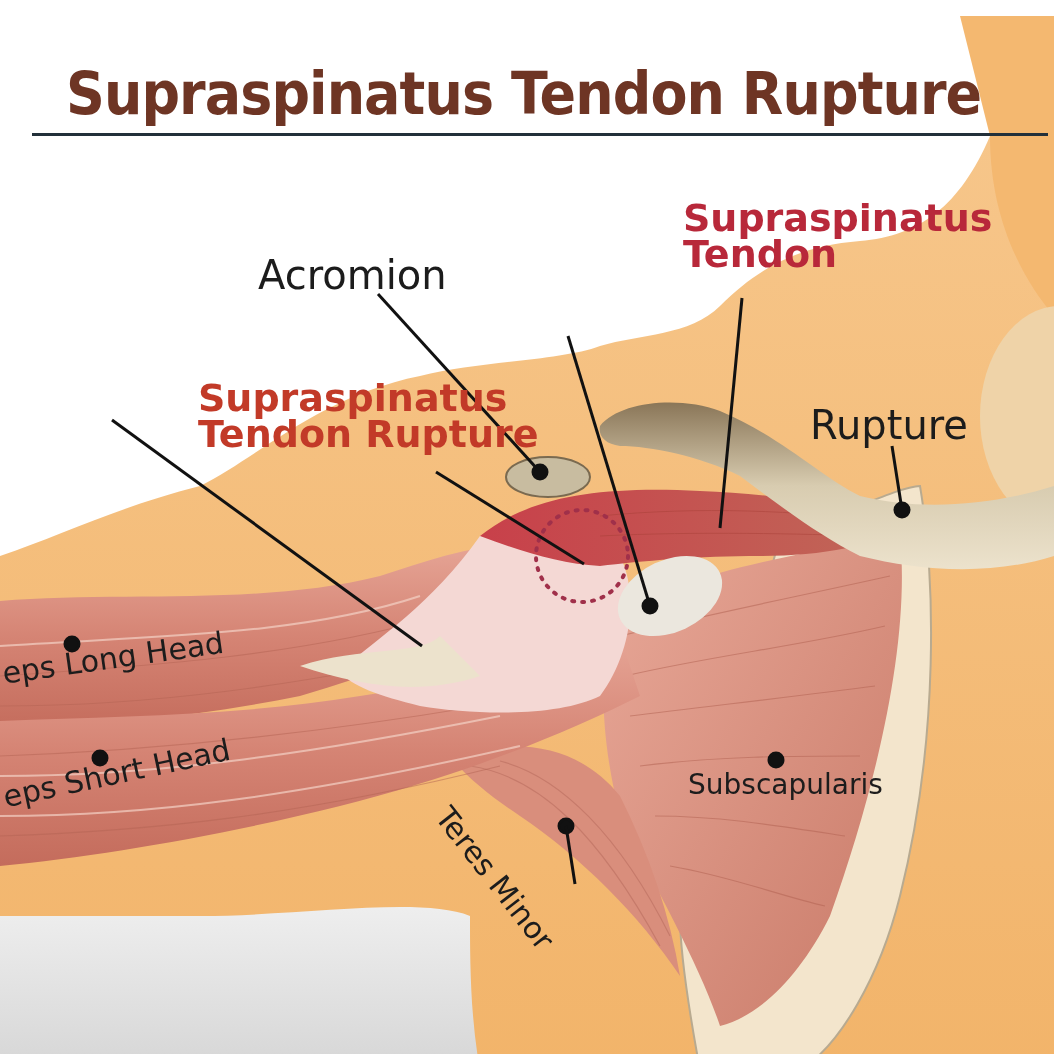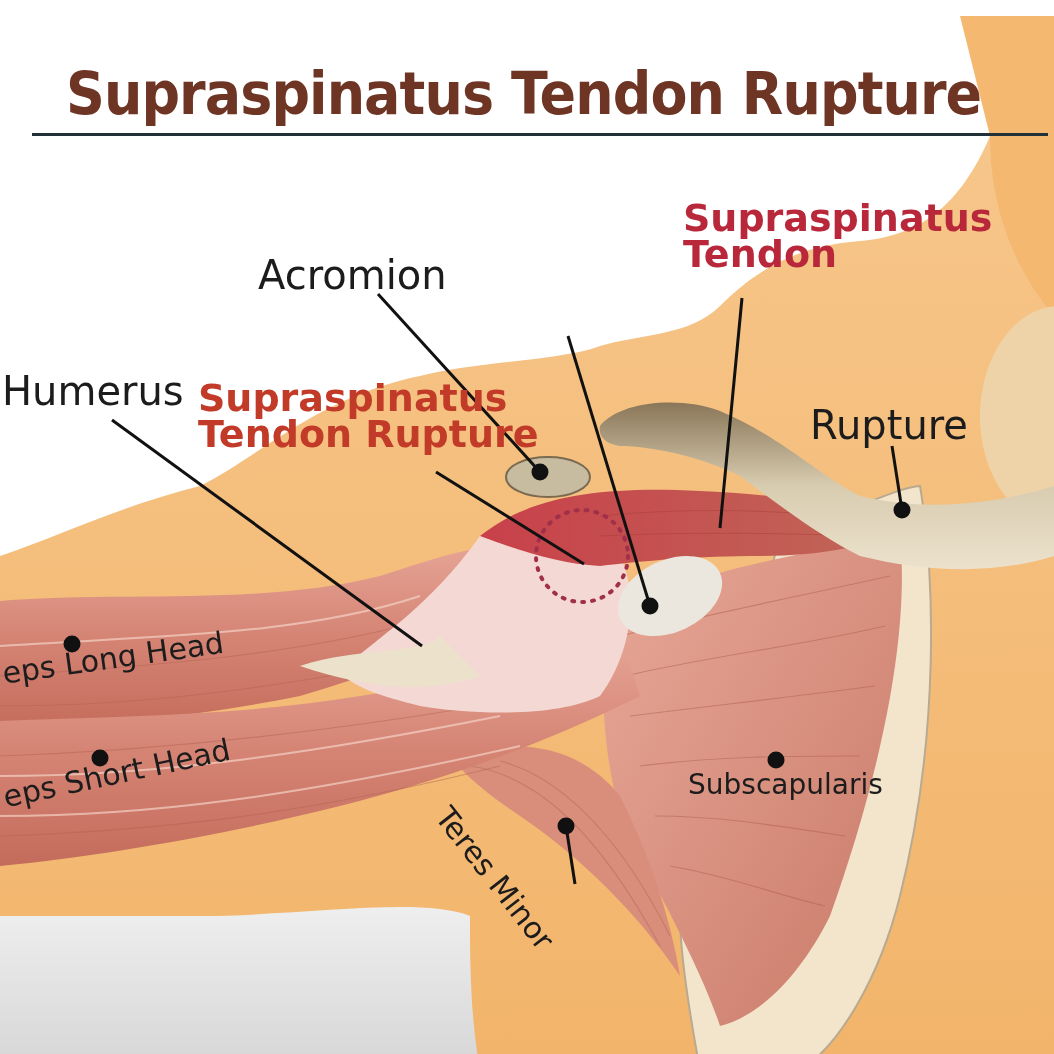--- a/index.html
+++ b/index.html
@@ -127,21 +127,20 @@
   <div class="title">Supraspinatus Tendon Rupture</div>
   <div class="title-rule"></div>
 
   <div class="lbl black" style="left:258px; top:236px;">Acromion</div>
 
   <div class="lbl red" style="left:683px; top:184px;">
     <div>Supraspinatus</div>
     <div>Tendon</div>
   </div>
 
-  <div class="lbl black" style="left:2px; top:352px;">Humerus</div>
 
   <div class="lbl red orange" style="left:198px; top:364px;">
     <div>Supraspinatus</div>
     <div>Tendon Rupture</div>
   </div>
 
   <div class="lbl black" style="left:810px; top:386px;">Rupture</div>
 
   <div class="lbl black" style="left:0px; top:640px; font-size:30px; transform:rotate(-8deg); transform-origin:left top;">eps Long Head</div>
   <div class="lbl black" style="left:0px; top:764px; font-size:30px; transform:rotate(-12deg); transform-origin:left top;">eps Short Head</div>

